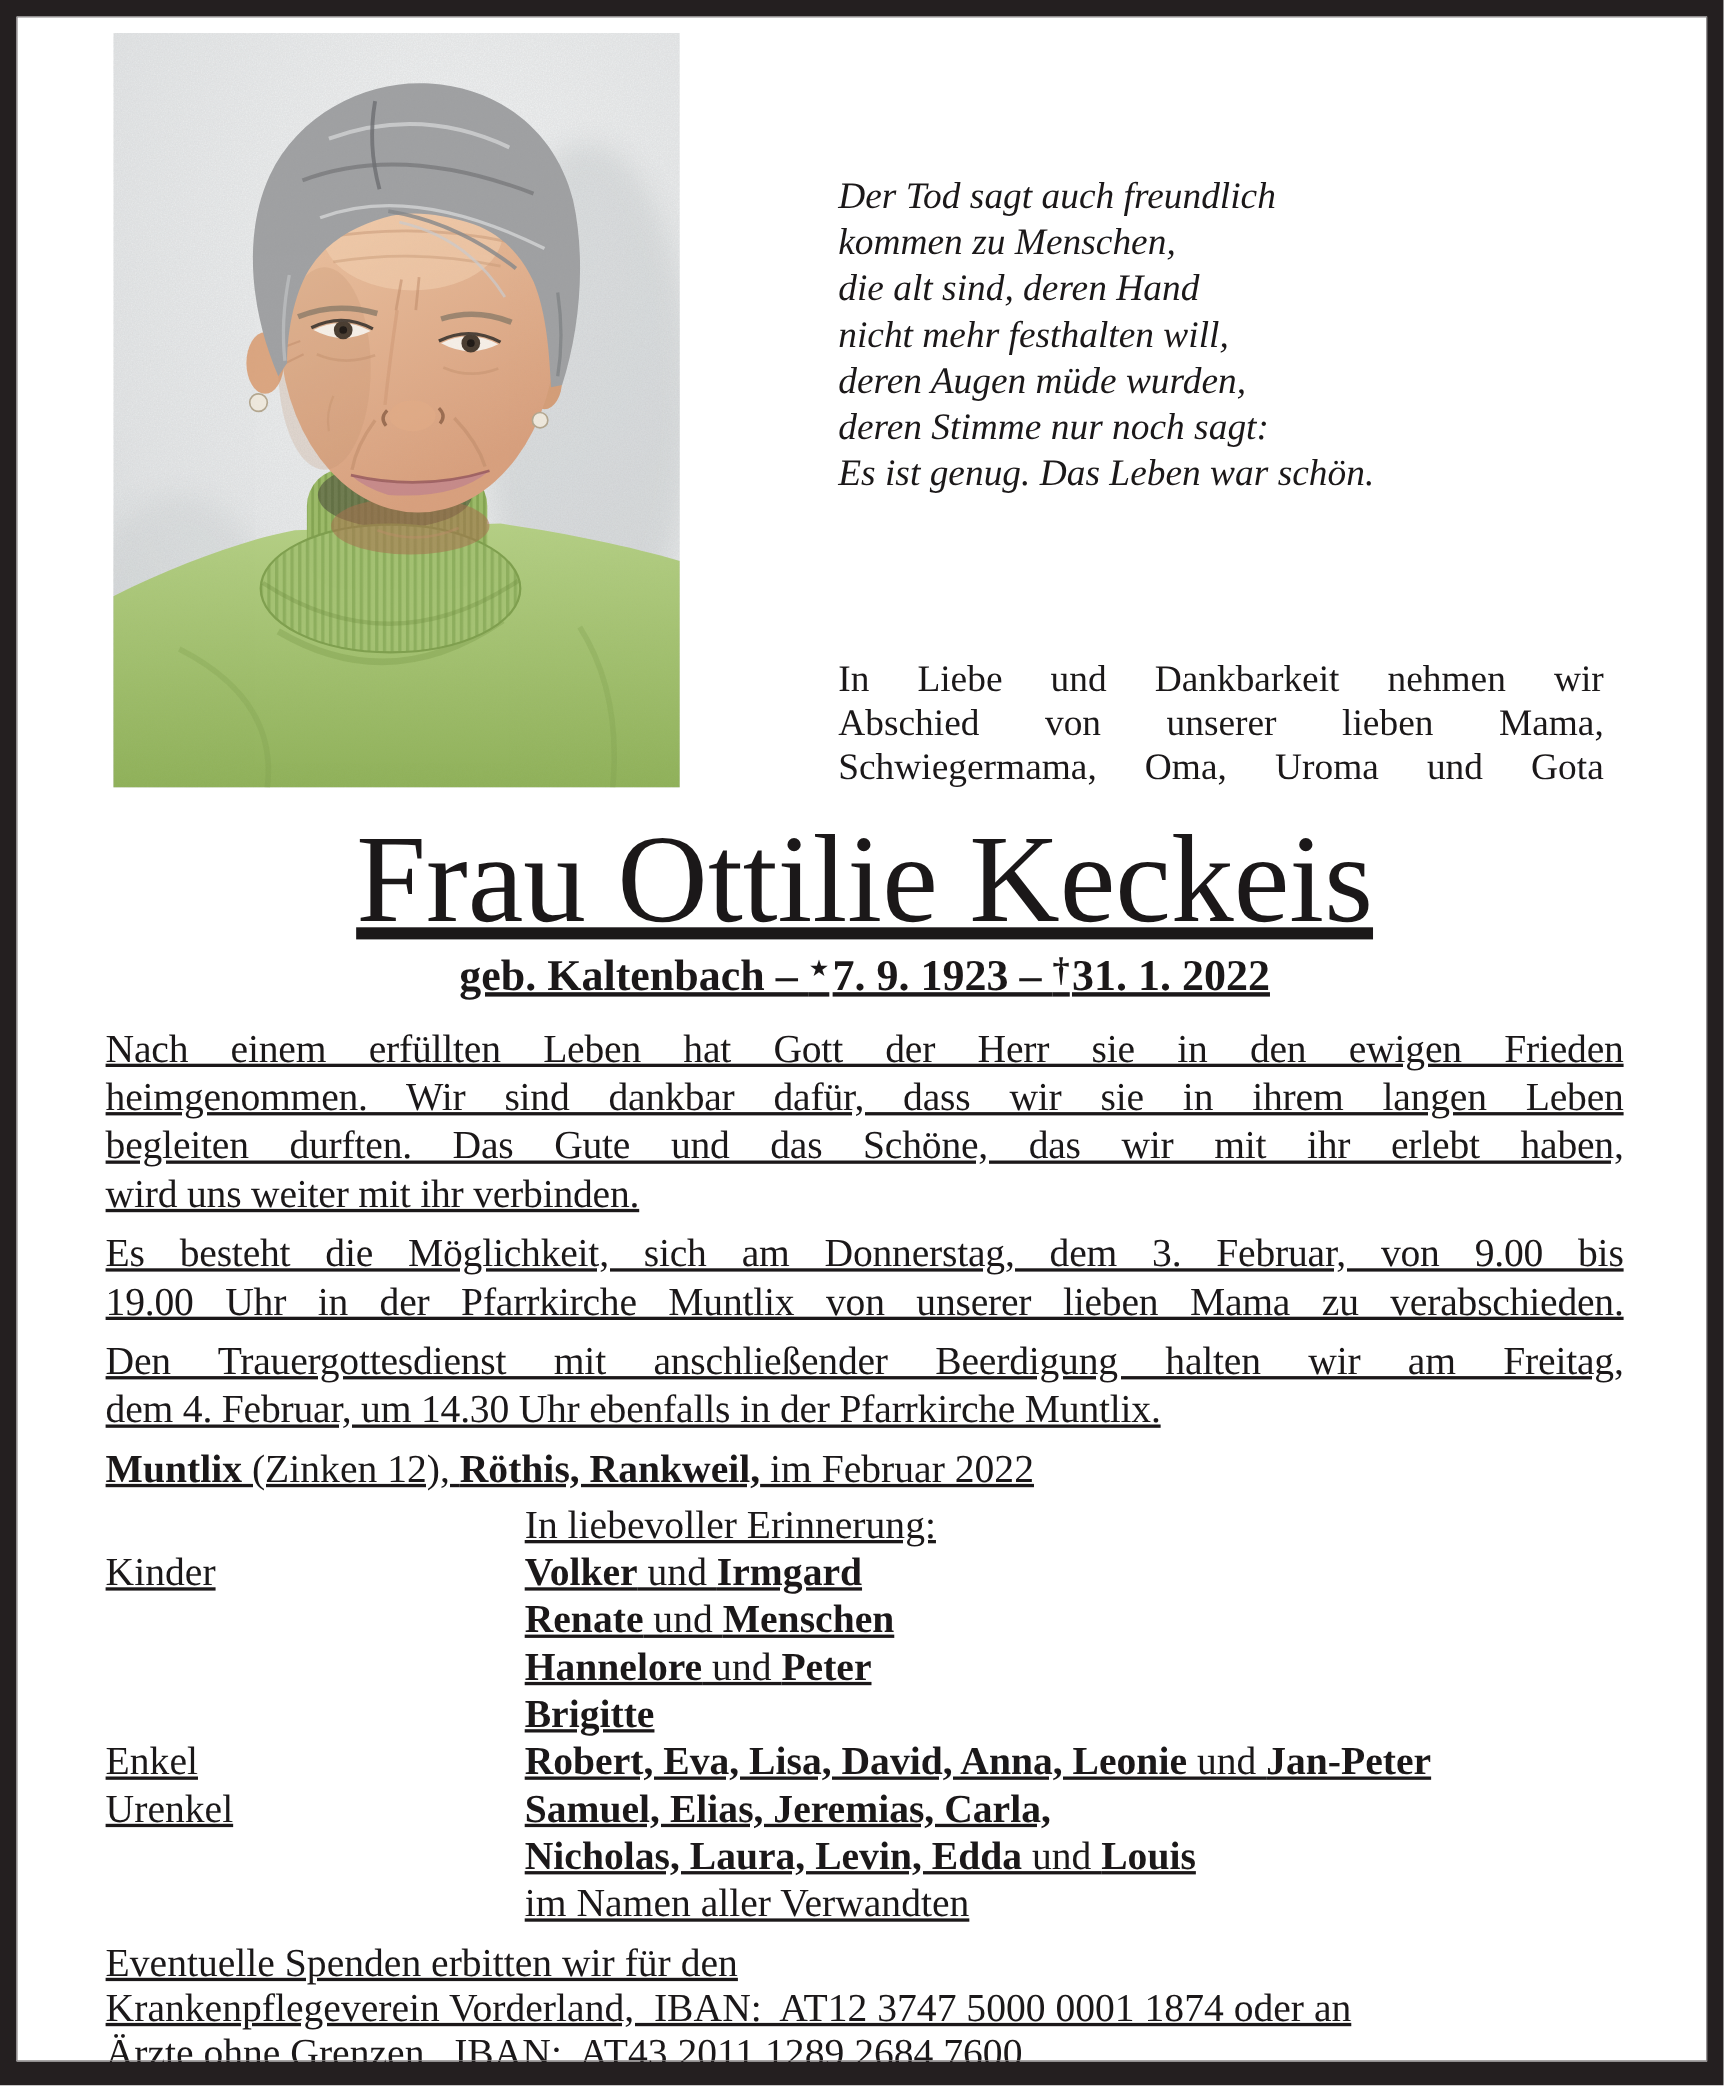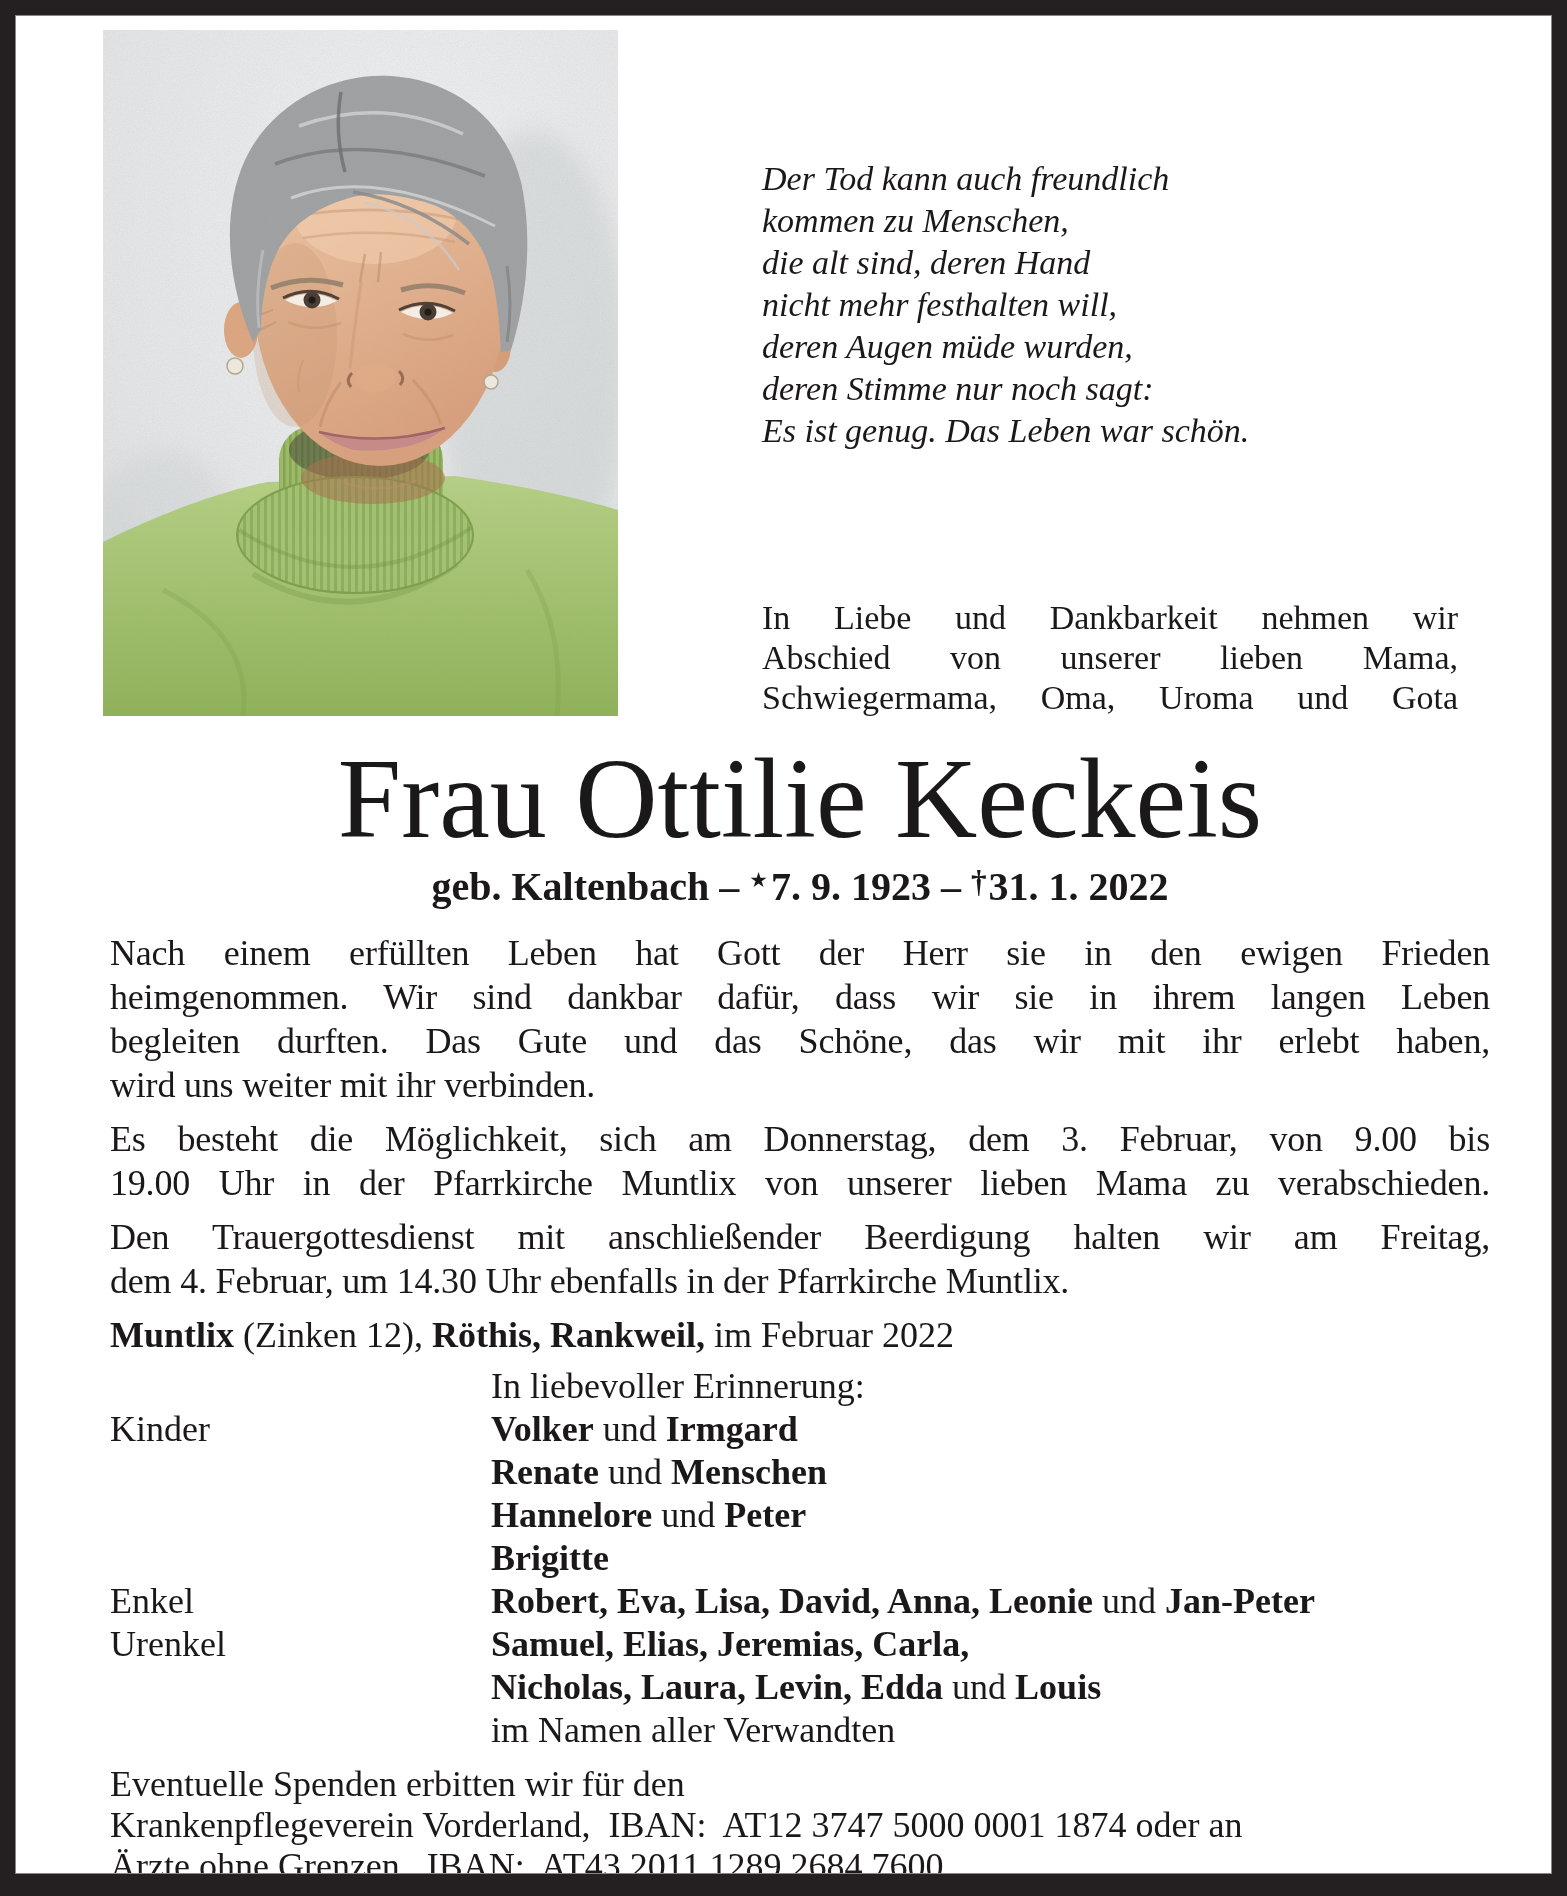--- a/index.html
+++ b/index.html
@@ -17,21 +17,21 @@
   
   #photo{position:absolute;left:103px;top:30px;width:515px;height:686px;}
   #photo svg{display:block;}
   
   #poem{position:absolute;left:762px;top:158px;width:710px;}
   .poem-line{font-style:italic;font-size:34px;line-height:42px;white-space:nowrap;}
   
   #intro{position:absolute;left:762px;top:598px;width:696px;}
   .intro-line{font-size:34px;line-height:40px;text-align:justify;text-align-last:justify;}
   
-  #main{position:absolute;left:110px;top:742px;width:1380px;}
+  #main{position:absolute;left:96px;top:742px;width:1380px;text-decoration:underline;}
   #name{font-size:114px;line-height:114px;text-align:center;font-weight:400;white-space:nowrap;}
   #subtitle{margin-top:2px;font-size:40px;line-height:44px;text-align:center;font-weight:bold;}
   .star{font-family:"DejaVu Sans","Liberation Sans",sans-serif;font-size:0.52em;vertical-align:0.62em;margin-right:3px;}
   .cross{font-size:0.78em;vertical-align:0.26em;margin-right:2px;}
   #paragraphs{margin-top:22px;}
   .para{font-size:36px;line-height:44px;letter-spacing:-0.2px;}
   .para + .para{margin-top:10px;}
   .para .just{text-align:justify;text-align-last:justify;}
   .para .left{text-align:left;}
   #place-line{margin-top:10px;font-size:36px;line-height:44px;}
@@ -157,21 +157,21 @@
       <g>
         <circle cx="132" cy="336" r="8" fill="#efe9dd" stroke="#b3a68e" stroke-width="1.5"></circle>
         <circle cx="388" cy="352" r="7" fill="#efe9dd" stroke="#b3a68e" stroke-width="1.5"></circle>
       </g>
 
       <rect x="0" y="0" width="515" height="686" filter="url(#stucco)" opacity="0.1"></rect>
     </svg>
   </div>
 
   <div id="poem">
-      <div class="poem-line">Der Tod kann auch freundlich</div>
+      <div class="poem-line">Der Tod sagt auch freundlich</div>
       <div class="poem-line">kommen zu Menschen,</div>
       <div class="poem-line">die alt sind, deren Hand</div>
       <div class="poem-line">nicht mehr festhalten will,</div>
       <div class="poem-line">deren Augen müde wurden,</div>
       <div class="poem-line">deren Stimme nur noch sagt:</div>
       <div class="poem-line">Es ist genug. Das Leben war schön.</div>
     </div>
 
   <div id="intro">
       <div class="intro-line">In Liebe und Dankbarkeit nehmen wir</div>

